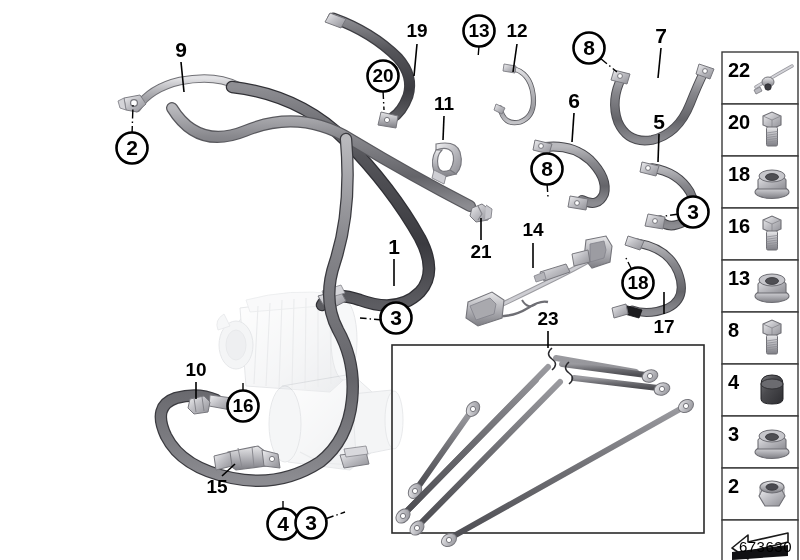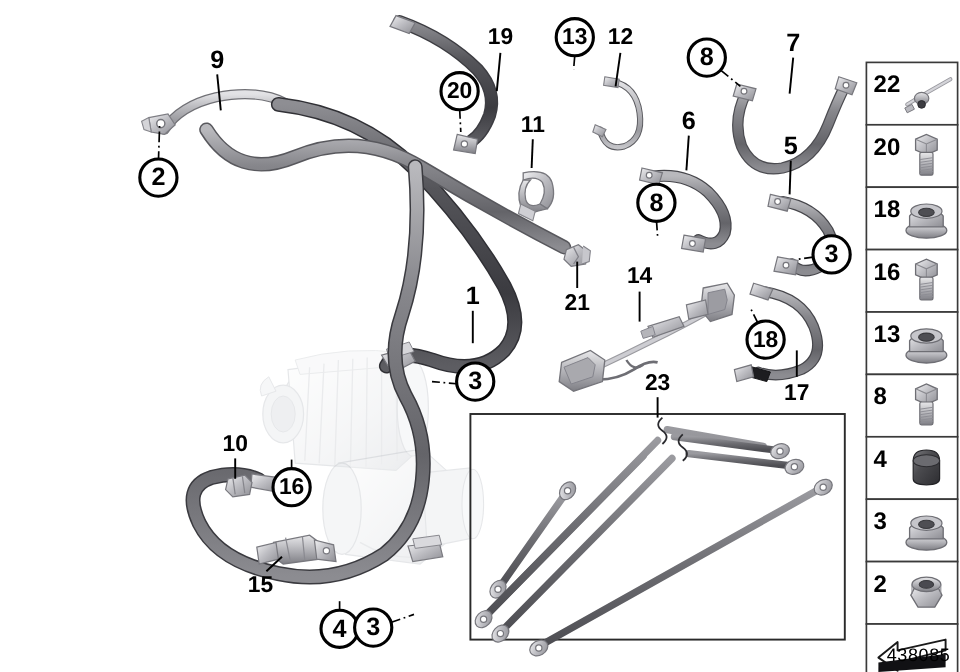--- a/index.html
+++ b/index.html
@@ -493,16 +493,16 @@
         <text x="283" y="525" class="callout-num">4</text>
       </g>
       <g>
         <path d="M325 519 L345 512" class="leader-dash"></path>
         <circle cx="311" cy="523" r="15.5" class="ring"></circle>
         <text x="311" y="524" class="callout-num">3</text>
       </g>
     </svg>
 
   <div style="position:absolute;right:8px;bottom:4px;">
-    <span class="diagnum">438085</span>
+    <span class="diagnum">673630</span>
   </div>
 
 </div>
 
 </body></html>

